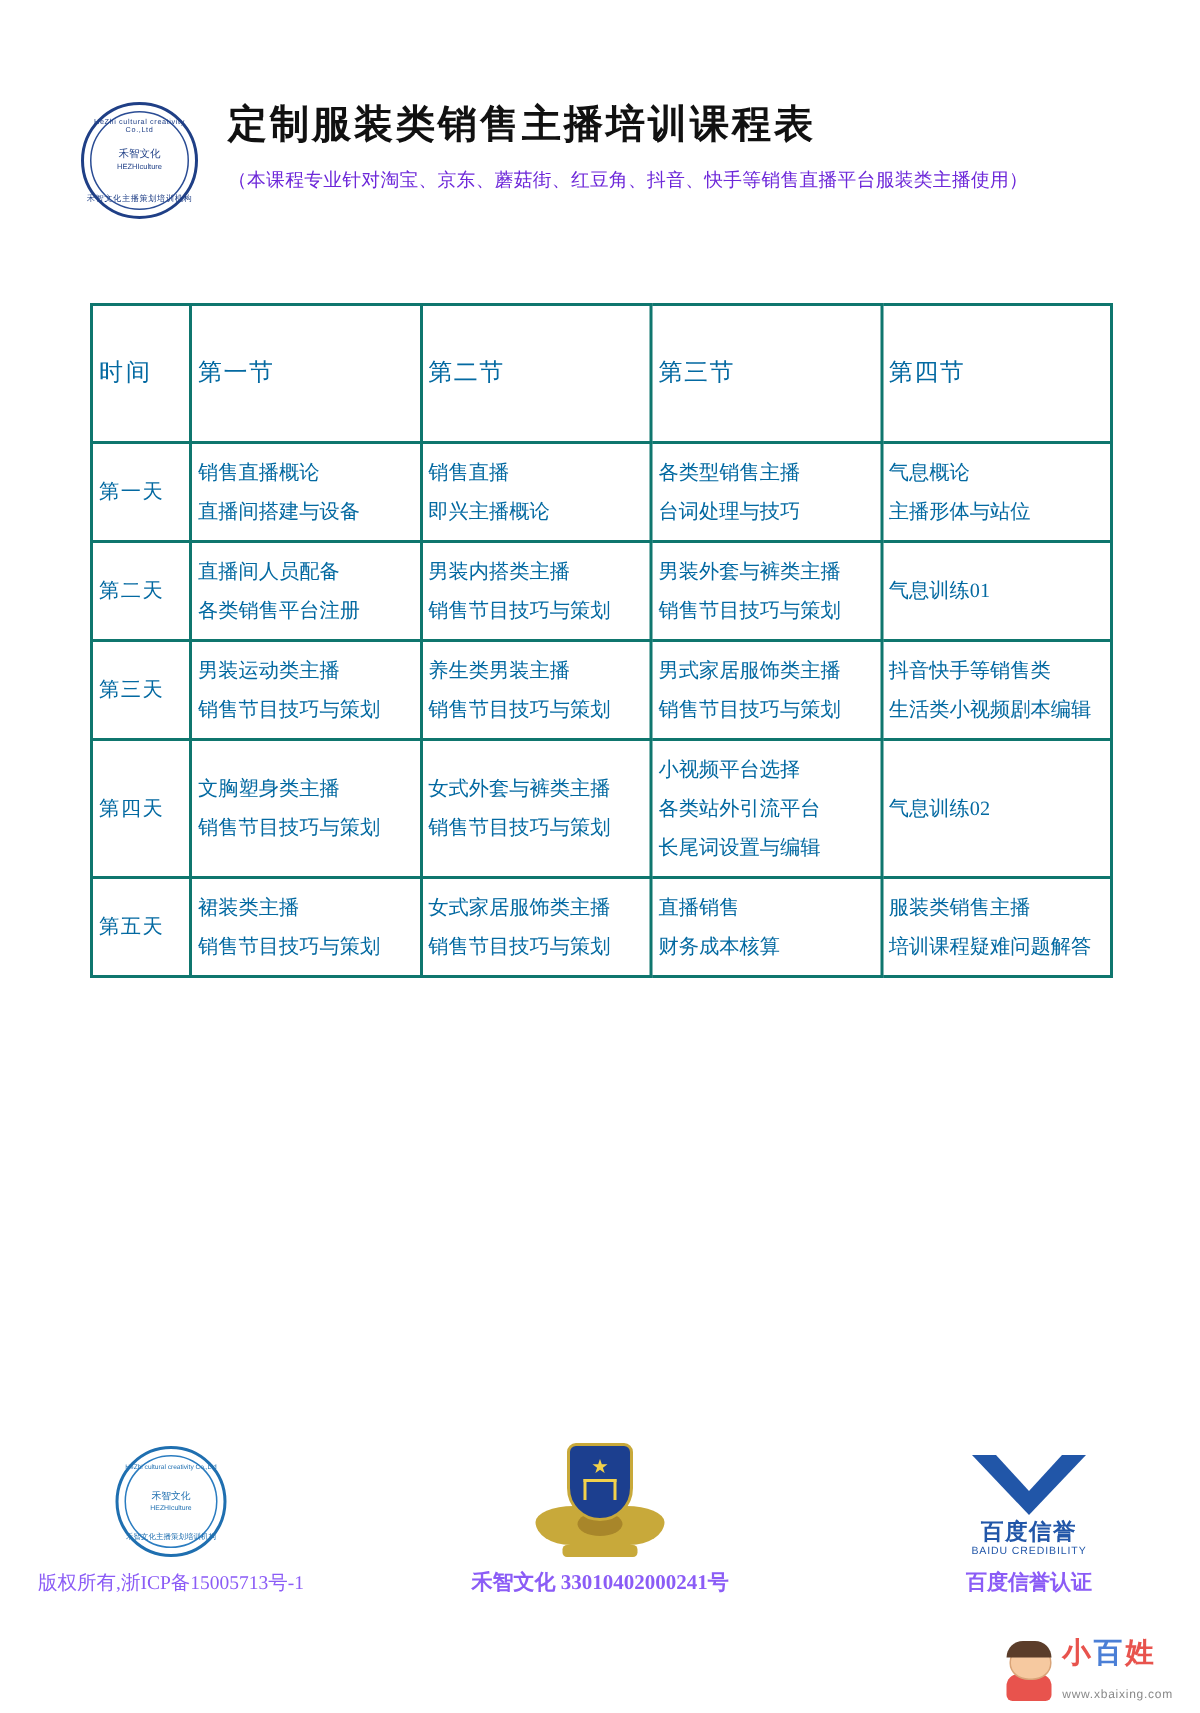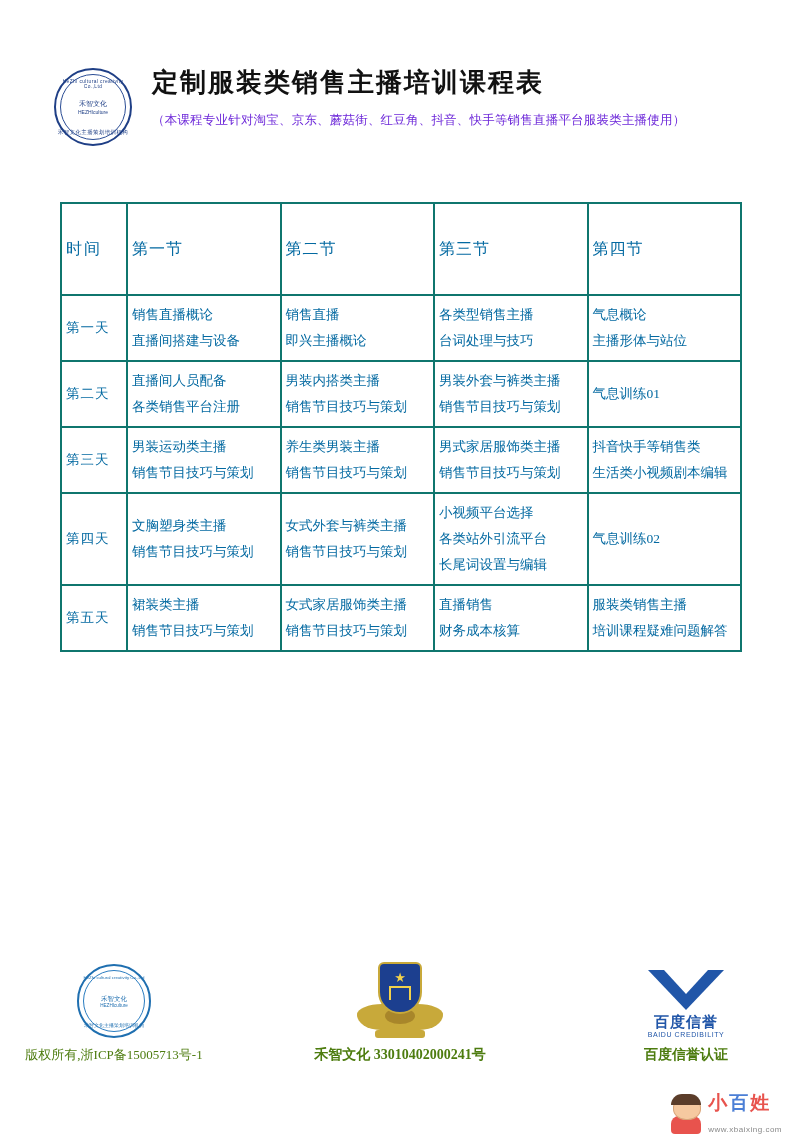--- a/index.html
+++ b/index.html
@@ -150,21 +150,21 @@
     gap: 96px;
   }
   .badge {
     width: 190px;
     text-align: center;
   }
   .badge .caption {
     font-size: 13px;
     margin-top: 8px;
     white-space: nowrap;
-    color: #4d7c0f;
+    color: #8b5cf6;
   }
   .badge .caption.bold {
     font-weight: bold;
     font-size: 14px;
   }
   .seal-small {
     width: 74px;
     height: 74px;
     margin: 0 auto;
     border-radius: 50%;

